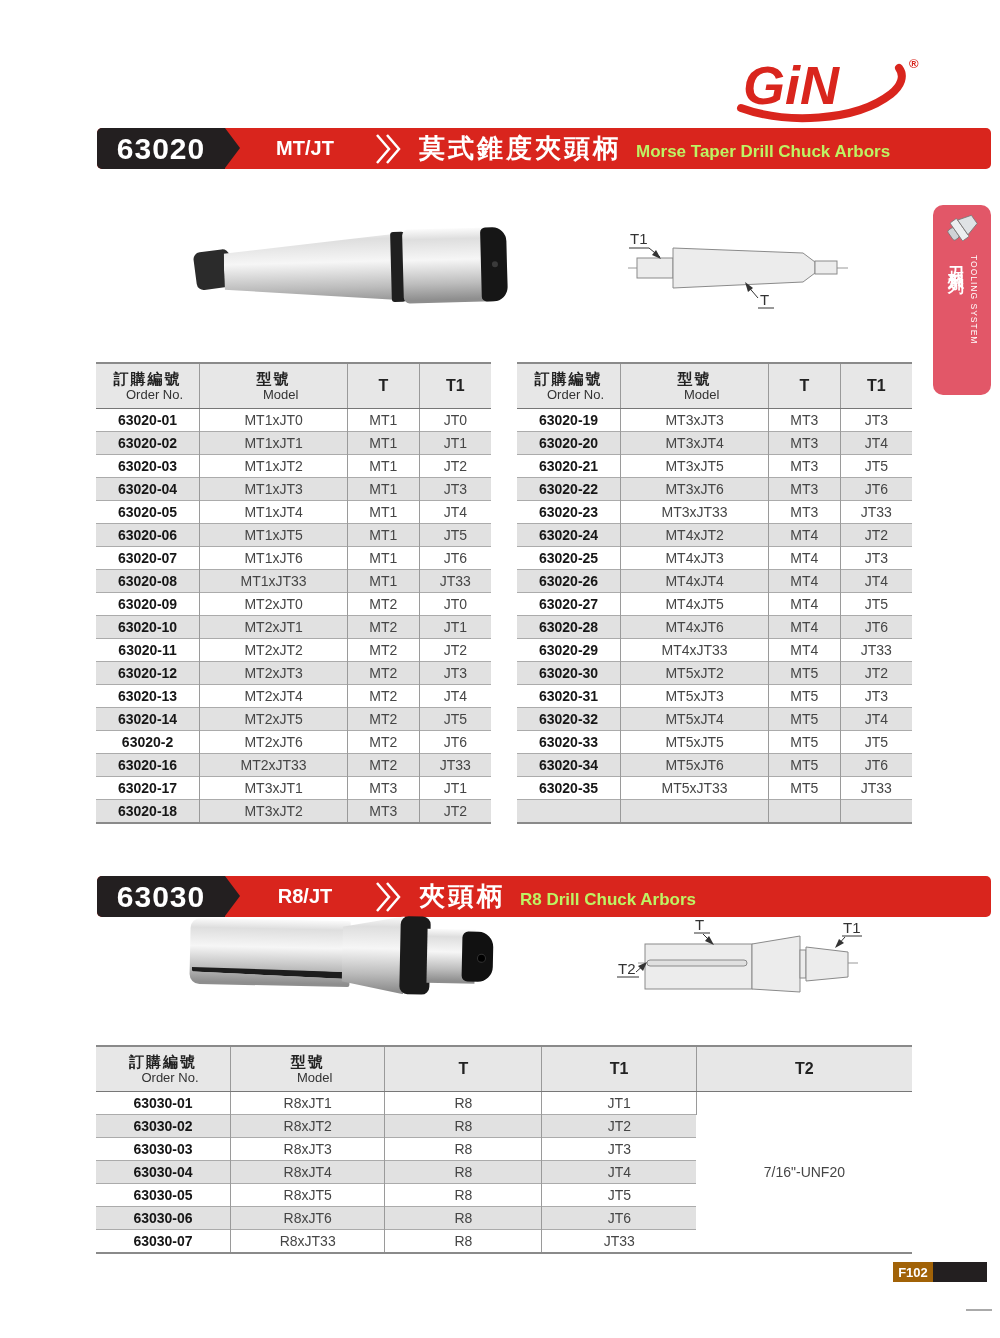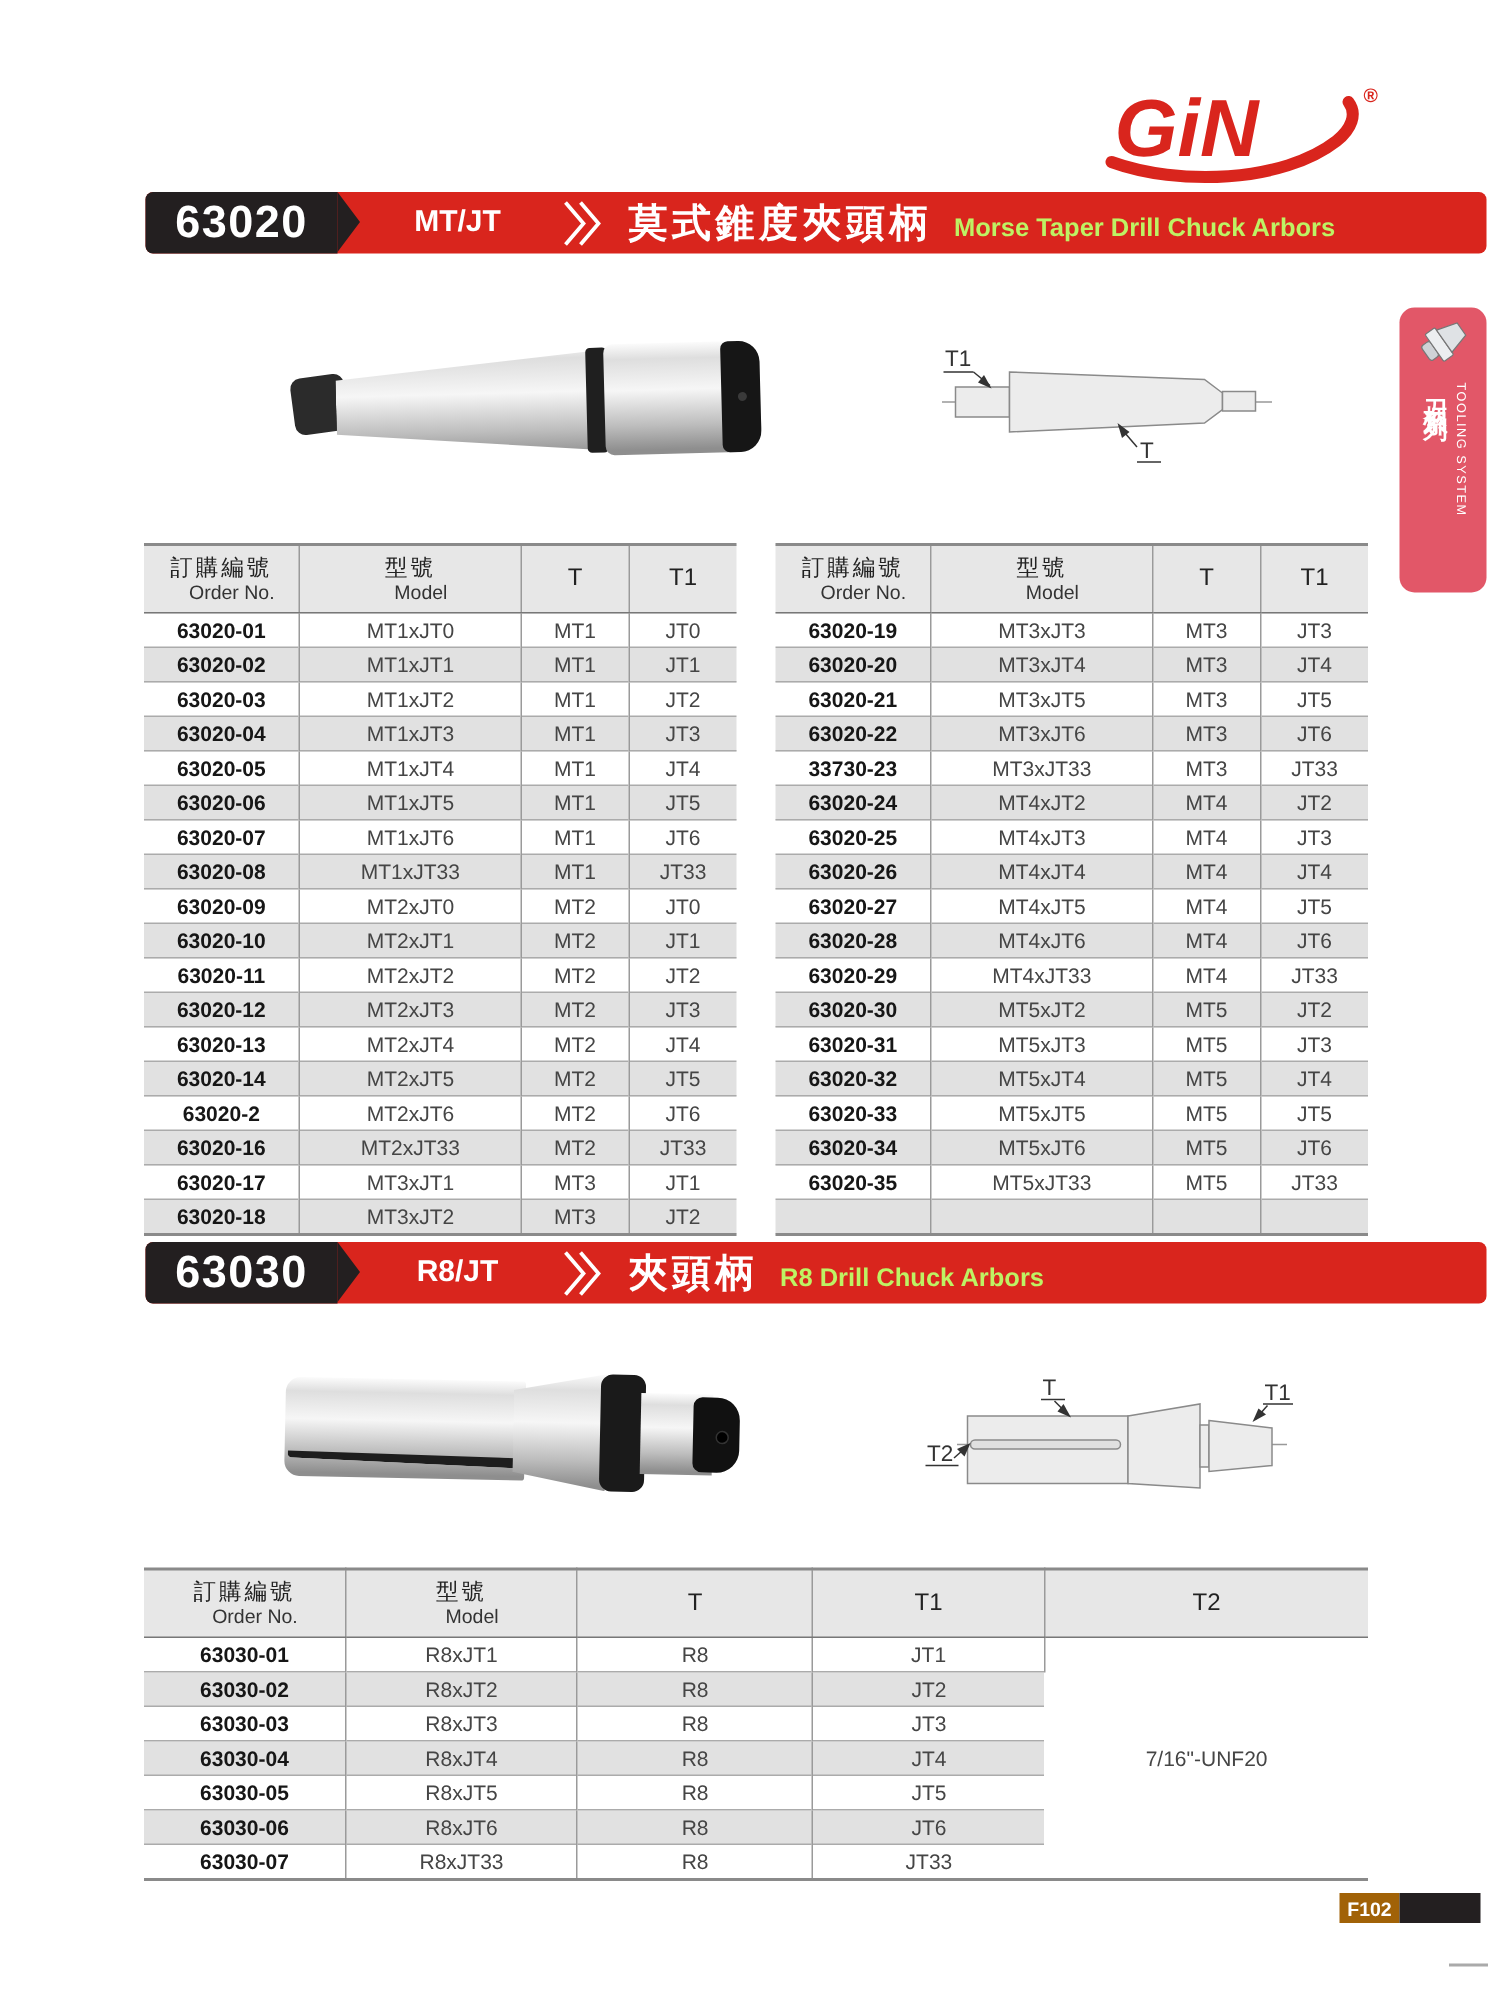--- a/index.html
+++ b/index.html
@@ -60,21 +60,21 @@
 
   
   .ptable{position:absolute;border-collapse:collapse;table-layout:fixed;background:#fff;
           border-top:2px solid #8a8a8a;border-bottom:2px solid #8a8a8a;}
   .ptable th,.ptable td{border-right:1px solid #9a9a9a;text-align:center;padding:0;}
   .ptable th:last-child,.ptable td:last-child{border-right:none;}
   .ptable th{background:#e7e7e7;height:44px;border-bottom:1.5px solid #777;vertical-align:middle;}
   .ptable td{border-top:1px solid #ababab;font-size:14px;color:#454545;height:22px;line-height:22px;}
   .ptable tbody tr:nth-child(even) td{background:#e1e1e1;}
   .ptable td:first-child{font-weight:bold;color:#161616;}
-  .h-zh{font-size:15px;font-weight:normal;color:#222;letter-spacing:2px;line-height:18px;}
+  .h-zh{font-size:15px;font-weight:bold;color:#222;letter-spacing:2px;line-height:18px;}
   .h-en{font-size:13px;font-weight:normal;color:#333;line-height:14px;margin-left:14px;}
   .h-single .h-zh{font-size:16px;letter-spacing:0;}
   .c-merged{background:#fff !important;font-weight:normal !important;color:#454545 !important;font-size:15px;}
   .tbl-a{left:96px;top:362px;width:395px;}
   .tbl-b{left:517px;top:362px;width:395px;}
   .tbl-c{left:96px;top:1045px;width:816px;}
   .tbl-a th:nth-child(1),.tbl-b th:nth-child(1){width:26.3%;}
   .tbl-a th:nth-child(2),.tbl-b th:nth-child(2){width:37.5%;}
   .tbl-a th:nth-child(3),.tbl-b th:nth-child(3){width:18%;}
   .tbl-a th:nth-child(4),.tbl-b th:nth-child(4){width:18.2%;}
@@ -323,21 +323,21 @@
           <td>MT3</td>
           <td>JT5</td>
         </tr>
         <tr>
           <td>63020-22</td>
           <td>MT3xJT6</td>
           <td>MT3</td>
           <td>JT6</td>
         </tr>
         <tr>
-          <td>33730-23</td>
+          <td>63020-23</td>
           <td>MT3xJT33</td>
           <td>MT3</td>
           <td>JT33</td>
         </tr>
         <tr>
           <td>63020-24</td>
           <td>MT4xJT2</td>
           <td>MT4</td>
           <td>JT2</td>
         </tr>
@@ -409,21 +409,21 @@
         </tr>
         <tr>
           <td>&nbsp;</td>
           <td>&nbsp;</td>
           <td>&nbsp;</td>
           <td>&nbsp;</td>
         </tr>
       </tbody>
     </table>
 
-  <div class="banner" style="top:828px;">
+  <div class="banner" style="top:876px;">
     <div class="banner-code">63030</div>
     <div class="banner-type">R8/JT</div>
     <span class="banner-chev">
       <svg width="30" height="30" viewBox="0 0 30 30">
         <polyline points="4,1 16,15 4,29" fill="none" stroke="#fff" stroke-width="2.5"></polyline>
         <polyline points="14,1 26,15 14,29" fill="none" stroke="#fff" stroke-width="2.5"></polyline>
       </svg>
     </span>
     <div class="banner-zh">夾頭柄</div>
     <div class="banner-en">R8 Drill Chuck Arbors</div>

